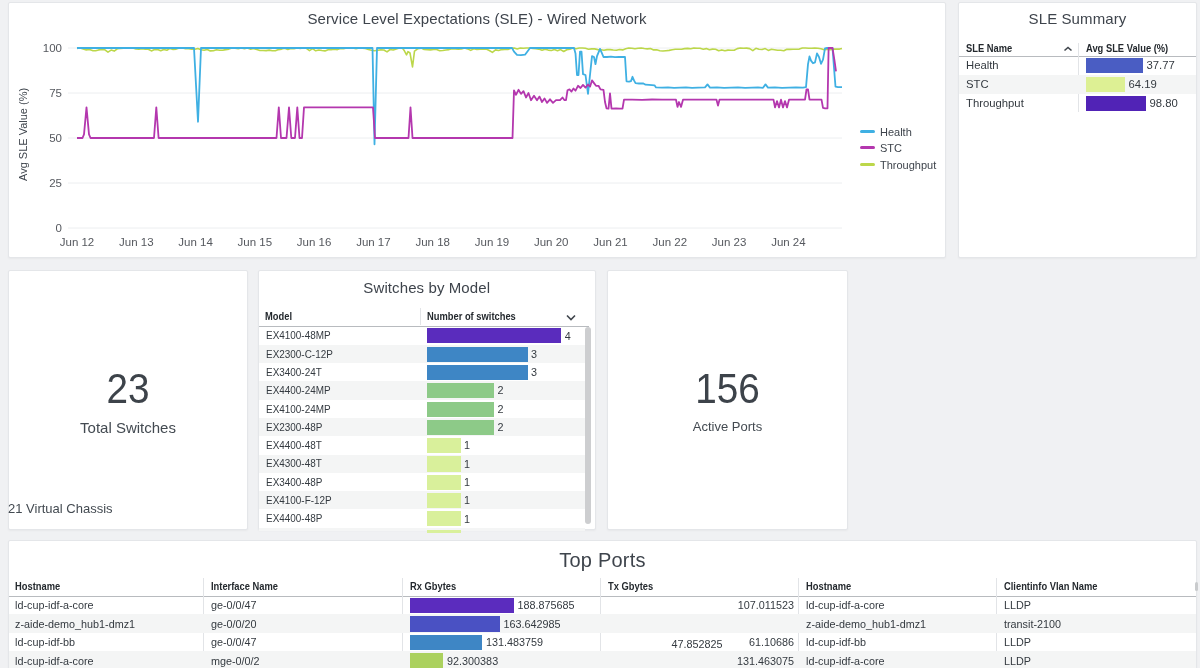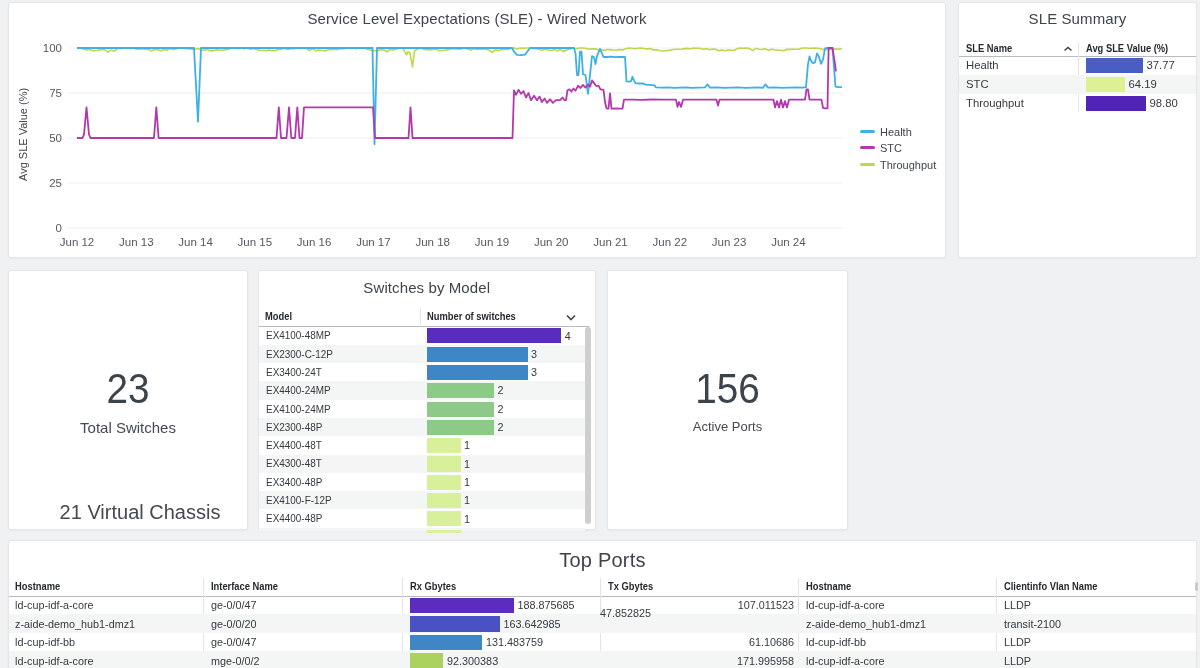--- a/index.html
+++ b/index.html
@@ -73,21 +73,21 @@
 <span class="cell2" style="left:966px;top:77.8px">STC</span>
 <div style="position:absolute;left:1085.5px;top:77.0px;width:39px;height:15.2px;background:#ddf094"></div>
 <span class="cell2" style="left:1128.5px;top:77.8px">64.19</span>
 <div style="position:absolute;left:959px;top:93.9px;width:237px;height:18.7px;"></div>
 <span class="cell2" style="left:966px;top:96.5px">Throughput</span>
 <div style="position:absolute;left:1085.5px;top:95.7px;width:60px;height:15.2px;background:#5123b6"></div>
 <span class="cell2" style="left:1149.5px;top:96.5px">98.80</span>
 
 <div style="position:absolute;left:8px;top:363.5px;width:240px;text-align:center;font-size:43px;color:#3d434a;transform:scaleX(.9)">23</div>
 <div style="position:absolute;left:8px;top:419px;width:240px;text-align:center;font-size:15px;color:#434a51">Total Switches</div>
-<div style="position:absolute;left:20px;top:501px;width:240px;text-align:center;font-size:20px;color:#434a51">21 Virtual Chassis</div>
+<div style="position:absolute;left:8px;top:501px;width:240px;font-size:13px;color:#434a51">21 Virtual Chassis</div>
 
 <div class="ptitle" style="left:257.5px;top:279px;width:338.5px">Switches by Model</div>
 <span class="hdr" style="left:265px;top:310px">Model</span>
 <span class="hdr" style="left:427px;top:310px">Number of switches</span>
 <svg style="position:absolute;left:565px;top:313px" width="12" height="9" viewBox="0 0 12 9">
     <path d="M2 2.5 L6 6.5 L10 2.5" fill="none" stroke="#40464d" stroke-width="1.6"></path>
   </svg>
 <div style="position:absolute;left:258.5px;top:325.5px;width:330px;border-top:1px solid #b8bbbf"></div>
 <div style="position:absolute;left:419.5px;top:308px;width:1px;height:17px;background:#e2e4e7"></div>
 <div style="position:absolute;left:258.5px;top:326.5px;width:326px;height:18.3px;"></div>
@@ -160,32 +160,32 @@
 <div style="position:absolute;left:409.5px;top:597.7px;width:104px;height:15.4px;background:#5b2cbe"></div>
 <span class="cell" style="left:517.5px;top:599.0px">188.875685</span>
 <span class="cell" style="left:600px;top:599.0px;width:194px;text-align:right">107.011523</span>
 <span class="cell" style="left:806px;top:599.0px">ld-cup-idf-a-core</span>
 <span class="cell" style="left:1004px;top:599.0px">LLDP</span>
 <div style="position:absolute;left:9px;top:614.0px;width:1187px;height:18.5px;background:#f4f5f5;"></div>
 <span class="cell" style="left:15px;top:617.5px">z-aide-demo_hub1-dmz1</span>
 <span class="cell" style="left:211px;top:617.5px">ge-0/0/20</span>
 <div style="position:absolute;left:409.5px;top:616.2px;width:90px;height:15.4px;background:#4a51c3"></div>
 <span class="cell" style="left:503.5px;top:617.5px">163.642985</span>
-<span class="cell" style="left:600px;top:607px;width:194px;text-align:left">47.852825</span>
+<span class="cell" style="left:600px;top:638px;width:194px;text-align:center">47.852825</span>
 <span class="cell" style="left:806px;top:617.5px">z-aide-demo_hub1-dmz1</span>
 <span class="cell" style="left:1004px;top:617.5px">transit-2100</span>
 <div style="position:absolute;left:9px;top:632.5px;width:1187px;height:18.5px;"></div>
 <span class="cell" style="left:15px;top:636.0px">ld-cup-idf-bb</span>
 <span class="cell" style="left:211px;top:636.0px">ge-0/0/47</span>
 <div style="position:absolute;left:409.5px;top:634.7px;width:72.5px;height:15.4px;background:#3e86c5"></div>
 <span class="cell" style="left:486.0px;top:636.0px">131.483759</span>
 <span class="cell" style="left:600px;top:636.0px;width:194px;text-align:right">61.10686</span>
 <span class="cell" style="left:806px;top:636.0px">ld-cup-idf-bb</span>
 <span class="cell" style="left:1004px;top:636.0px">LLDP</span>
 <div style="position:absolute;left:9px;top:651.0px;width:1187px;height:18.5px;background:#f4f5f5;"></div>
 <span class="cell" style="left:15px;top:654.5px">ld-cup-idf-a-core</span>
 <span class="cell" style="left:211px;top:654.5px">mge-0/0/2</span>
 <div style="position:absolute;left:409.5px;top:653.2px;width:33.6px;height:15.4px;background:#abd15e"></div>
 <span class="cell" style="left:447.1px;top:654.5px">92.300383</span>
-<span class="cell" style="left:600px;top:654.5px;width:194px;text-align:right">171.995958</span>
+<span class="cell" style="left:600px;top:654.5px;width:194px;text-align:right">131.463075</span>
 <span class="cell" style="left:806px;top:654.5px">ld-cup-idf-a-core</span>
 <span class="cell" style="left:1004px;top:654.5px">LLDP</span>
 
 <div style="position:absolute;left:1194.5px;top:582px;width:3.5px;height:9px;border-radius:2px;background:#c9cbcd"></div>
 </body></html>

